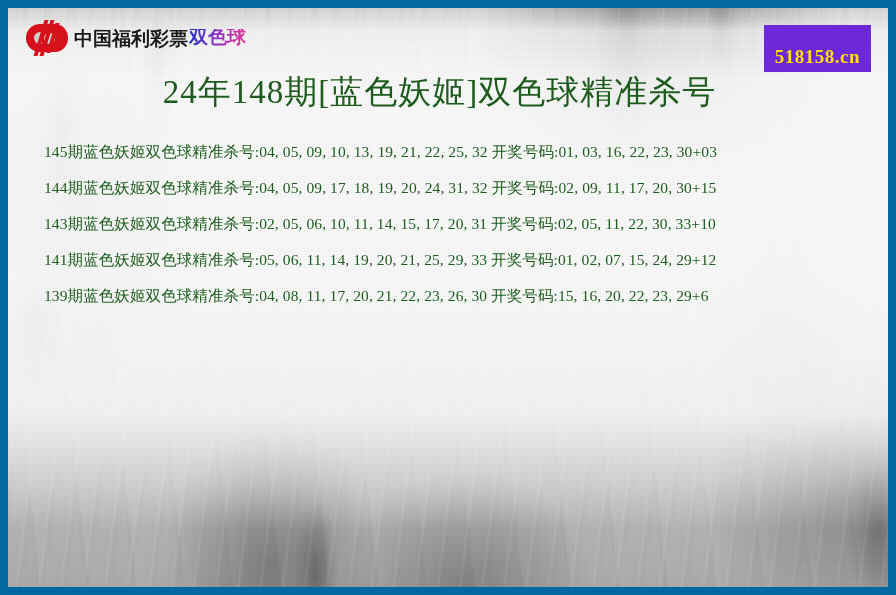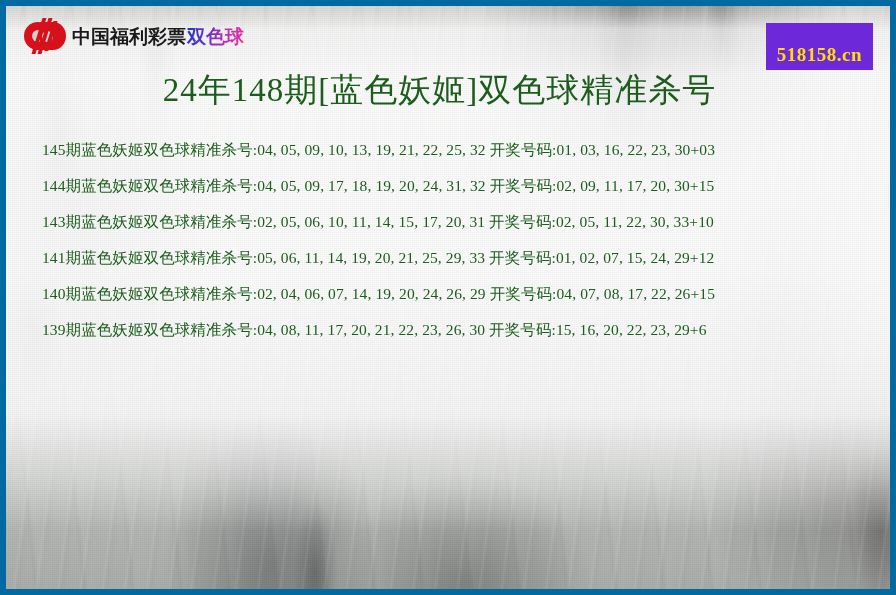--- a/index.html
+++ b/index.html
@@ -10,21 +10,21 @@
   body {
     font-family: "Liberation Serif", "DejaVu Serif", serif;
   }
 
   #page {
     position: relative;
     width: 896px;
     height: 595px;
     overflow: hidden;
     box-sizing: border-box;
-    border: 6px solid #0369a1;
+    border: 8px solid #0369a1;
     background: #b9bcb8;
   }
 
   
   .bg-layer {
     position: absolute;
     inset: 0;
     pointer-events: none;
   }
   .bg-base {
@@ -148,21 +148,21 @@
     font-family: "DejaVu Sans", "Liberation Sans", sans-serif;
     font-size: 19px;
     font-weight: bold;
     color: #1a1a1a;
     letter-spacing: 0px;
     margin-left: 6px;
     line-height: 1;
     white-space: nowrap;
   }
   .brand-ssq {
-    font-family: Liberation Serif, serif;
+    font-family: Liberation Mono, monospace;
     font-size: 19px;
     font-weight: bold;
     line-height: 1;
     margin-left: 1px;
     white-space: nowrap;
     background: linear-gradient(90deg, #2233cc 0%, #7b2fc4 42%, #c12fb0 72%, #e0339c 100%);
     -webkit-background-clip: text;
     background-clip: text;
     color: transparent;
   }
@@ -240,17 +240,16 @@
     <div class="site-badge">518158.cn</div>
   </div>
 
   <div class="page-title">24年148期[蓝色妖姬]双色球精准杀号</div>
 
   <div class="rows">
     <div class="row">145期蓝色妖姬双色球精准杀号:04, 05, 09, 10, 13, 19, 21, 22, 25, 32 开奖号码:01, 03, 16, 22, 23, 30+03</div>
     <div class="row">144期蓝色妖姬双色球精准杀号:04, 05, 09, 17, 18, 19, 20, 24, 31, 32 开奖号码:02, 09, 11, 17, 20, 30+15</div>
     <div class="row">143期蓝色妖姬双色球精准杀号:02, 05, 06, 10, 11, 14, 15, 17, 20, 31 开奖号码:02, 05, 11, 22, 30, 33+10</div>
     <div class="row">141期蓝色妖姬双色球精准杀号:05, 06, 11, 14, 19, 20, 21, 25, 29, 33 开奖号码:01, 02, 07, 15, 24, 29+12</div>
-    <div class="row">140期蓝色妖姬双色球精准杀号:02, 04, 06, 07, 14, 19, 20, 24, 26, 29 开奖号码:04, 07, 08, 17, 22, 26+15</div>
     <div class="row">139期蓝色妖姬双色球精准杀号:04, 08, 11, 17, 20, 21, 22, 23, 26, 30 开奖号码:15, 16, 20, 22, 23, 29+6</div>
   </div>
 
 </div>
 
 </body></html>

